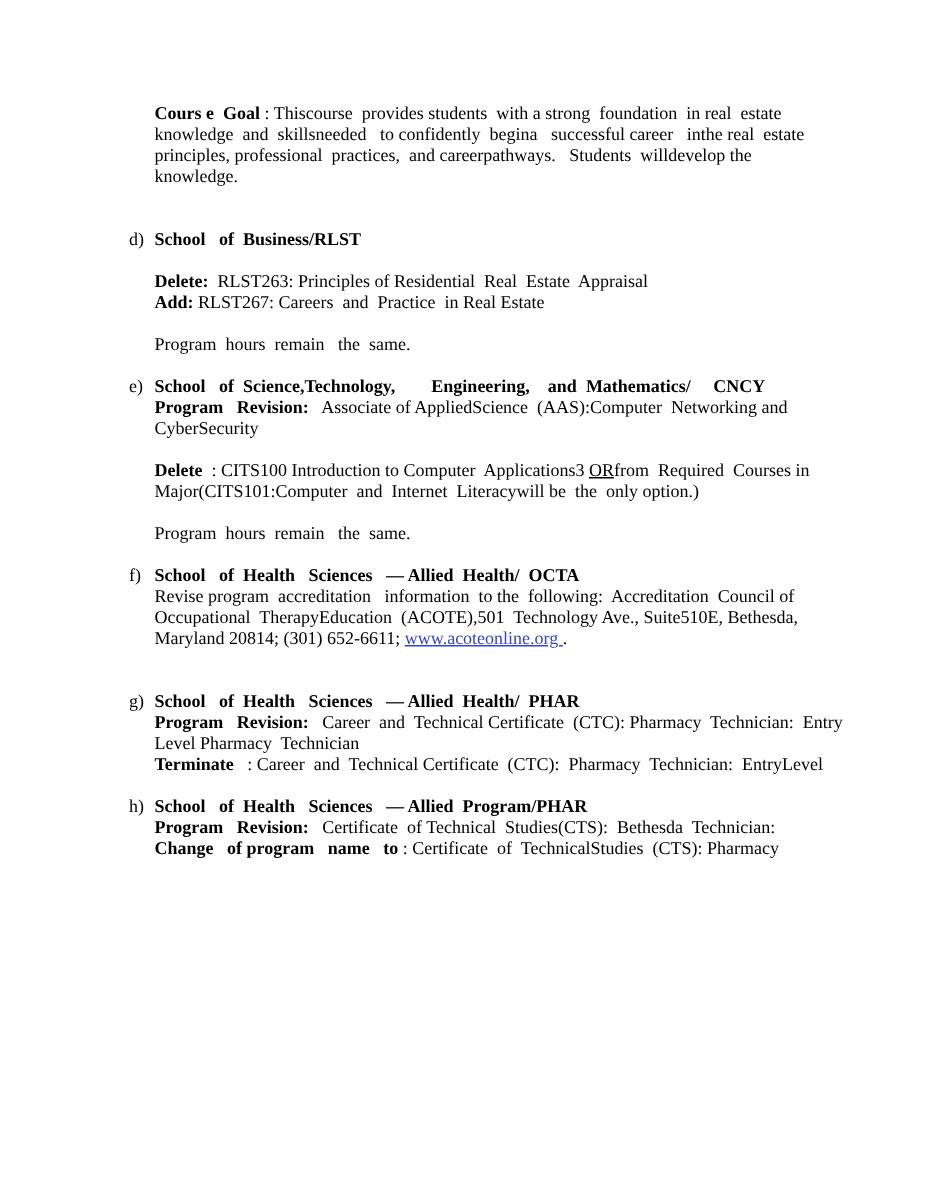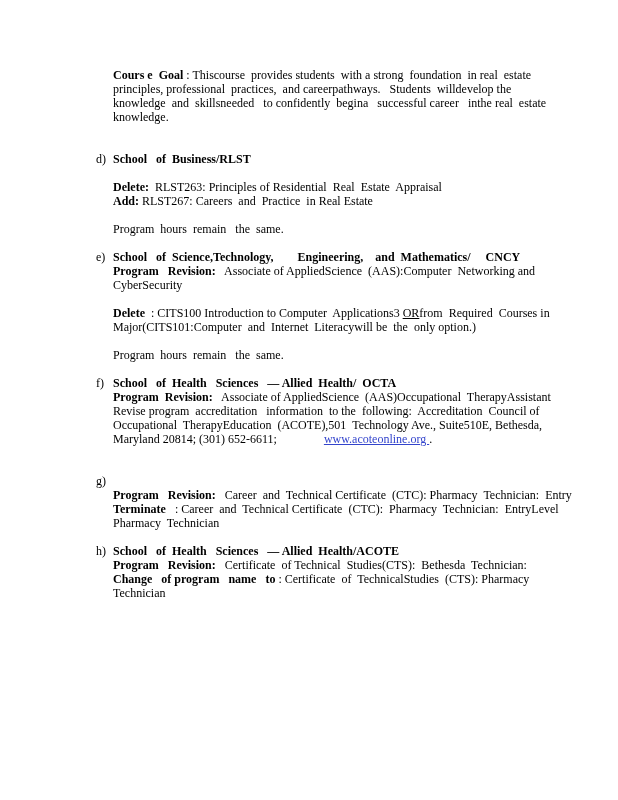--- a/index.html
+++ b/index.html
@@ -17,21 +17,21 @@
     overflow: hidden;
   }
   .page {
     position: absolute;
     inset: 0;
     background: #ffffff;
   }
   .doc {
     position: absolute;
     top: 68px;
-    left: 113px;
+    left: 103px;
     width: 470px;
   }
   .para {
     margin: 0;
   }
   .line {
     position: relative;
     height: 14px;
     line-height: 14px;
     white-space: pre;
@@ -43,32 +43,31 @@
     position: absolute;
     left: -17px;
     top: 0;
   }
   .b { font-weight: bold; }
   .u { text-decoration: underline; }
   a.link {
     color: var(--link-color, #3344cc);
     text-decoration: underline;
     cursor: pointer;
-    margin-left: 44px;
   }
 </style>
 </head>
 <body style="background: rgb(255, 255, 255); color: rgb(0, 0, 0);">
 
 <div class="page">
   <div class="doc" id="doc">
       <div class="para">
         <div class="line"><span class="b">Cours e  Goal</span><span> : Thiscourse  provides students  with a strong  foundation  in real  estate</span></div>
+        <div class="line"><span>knowledge  and  skillsneeded   to confidently  begina   successful career   inthe real  estate</span></div>
         <div class="line"><span>principles, professional  practices,  and careerpathways.   Students  willdevelop the</span></div>
-        <div class="line"><span>knowledge  and  skillsneeded   to confidently  begina   successful career   inthe real  estate</span></div>
         <div class="line"><span>knowledge.</span></div>
       </div>
       <div class="line spacer"></div>
       <div class="line spacer"></div>
       <div class="para">
         <div class="line"><span class="marker">d)</span><span class="b">School   of  Business/RLST</span></div>
       </div>
       <div class="line spacer"></div>
       <div class="para">
         <div class="line"><span class="b">Delete:</span><span>  RLST263: Principles of Residential  Real  Estate  Appraisal</span></div>
@@ -89,34 +88,32 @@
         <div class="line"><span class="b">Delete</span><span>  : CITS100 Introduction to Computer  Applications3 </span><span class="u">OR</span><span>from  Required  Courses in</span></div>
         <div class="line"><span>Major(CITS101:Computer  and  Internet  Literacywill be  the  only option.)</span></div>
       </div>
       <div class="line spacer"></div>
       <div class="para">
         <div class="line"><span>Program  hours  remain   the  same.</span></div>
       </div>
       <div class="line spacer"></div>
       <div class="para">
         <div class="line"><span class="marker">f)</span><span class="b">School   of  Health   Sciences   — Allied  Health/  OCTA</span></div>
-        <div class="line"><span class="b">Program  Revision:</span><span>   Associate of AppliedScience  (AAS)Occupational  TherapyAssistant</span></div>
         <div class="line"><span>Revise program  accreditation   information  to the  following:  Accreditation  Council of</span></div>
         <div class="line"><span>Occupational  TherapyEducation  (ACOTE),501  Technology Ave., Suite510E, Bethesda,</span></div>
         <div class="line"><span>Maryland 20814; (301) 652-6611; </span><a class="link" href="#">www.acoteonline.org </a><span>.</span></div>
       </div>
       <div class="line spacer"></div>
       <div class="line spacer"></div>
       <div class="para">
-        <div class="line"><span class="marker">g)</span></div>
+        <div class="line"><span class="marker">g)</span><span class="b">School   of  Health   Sciences   — Allied  Health/  PHAR</span></div>
         <div class="line"><span class="b">Program   Revision:</span><span>   Career  and  Technical Certificate  (CTC): Pharmacy  Technician:  Entry</span></div>
+        <div class="line"><span>Level Pharmacy  Technician</span></div>
         <div class="line"><span class="b">Terminate</span><span>   : Career  and  Technical Certificate  (CTC):  Pharmacy  Technician:  EntryLevel</span></div>
-        <div class="line"><span>Pharmacy  Technician</span></div>
       </div>
       <div class="line spacer"></div>
       <div class="para">
-        <div class="line"><span class="marker">h)</span><span class="b">School   of  Health   Sciences   — Allied  Health/ACOTE</span></div>
+        <div class="line"><span class="marker">h)</span><span class="b">School   of  Health   Sciences   — Allied  Program/PHAR</span></div>
         <div class="line"><span class="b">Program   Revision:</span><span>   Certificate  of Technical  Studies(CTS):  Bethesda  Technician:</span></div>
         <div class="line"><span class="b">Change   of program   name   to</span><span> : Certificate  of  TechnicalStudies  (CTS): Pharmacy</span></div>
-        <div class="line"><span>Technician</span></div>
       </div>
     </div>
 </div>
 
 </body></html>

